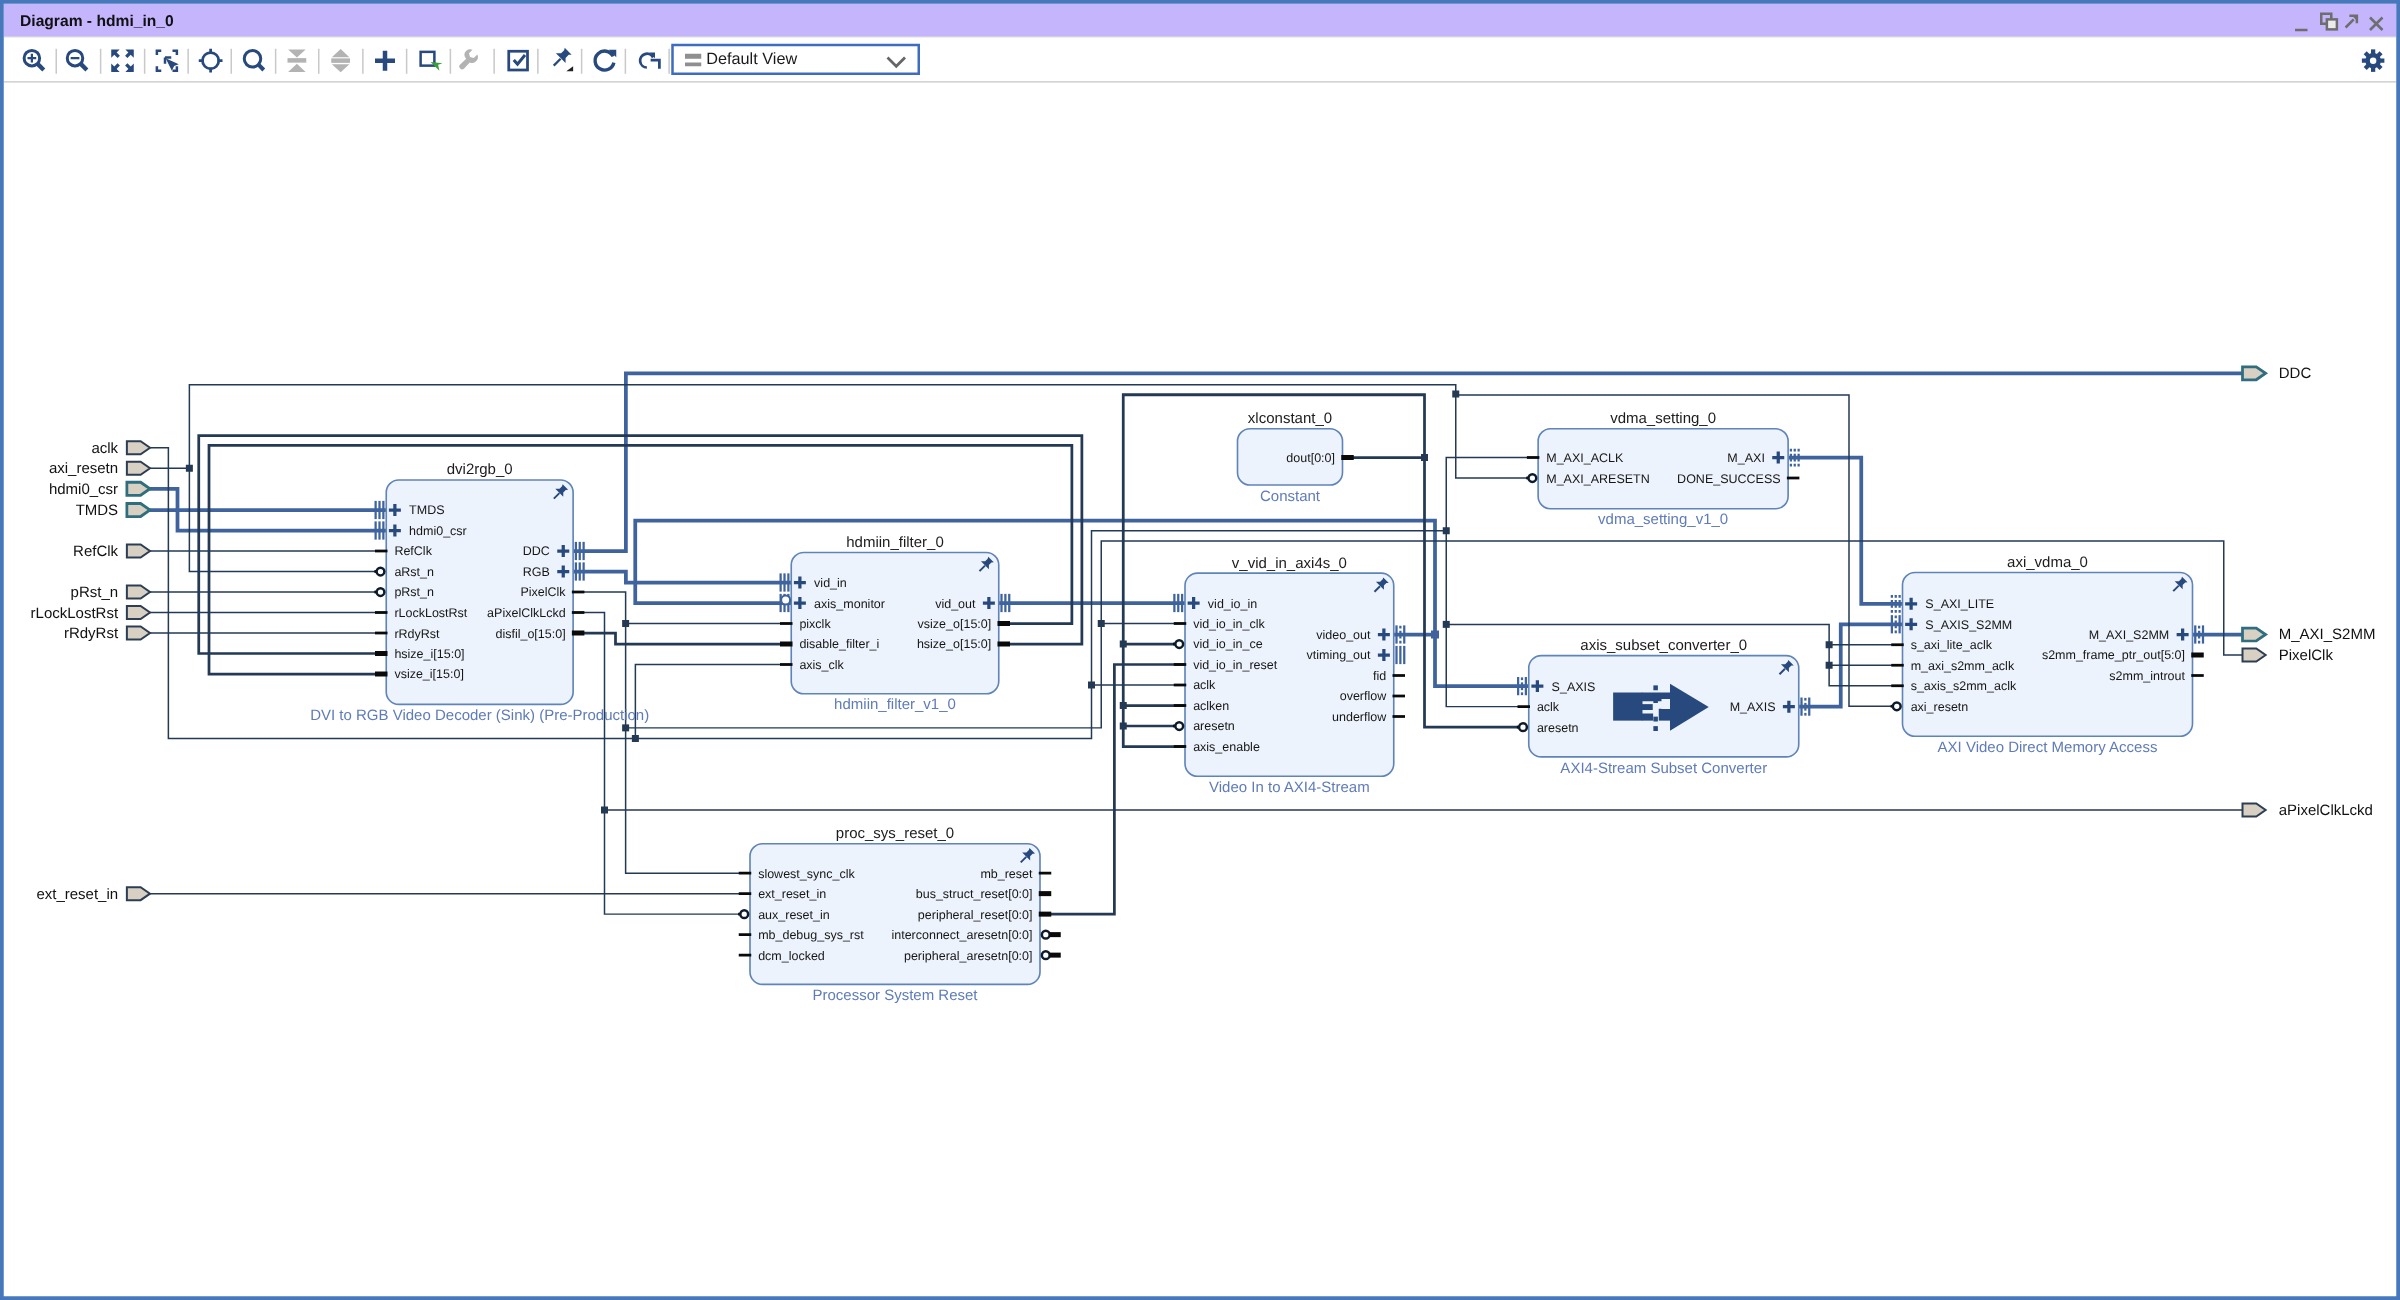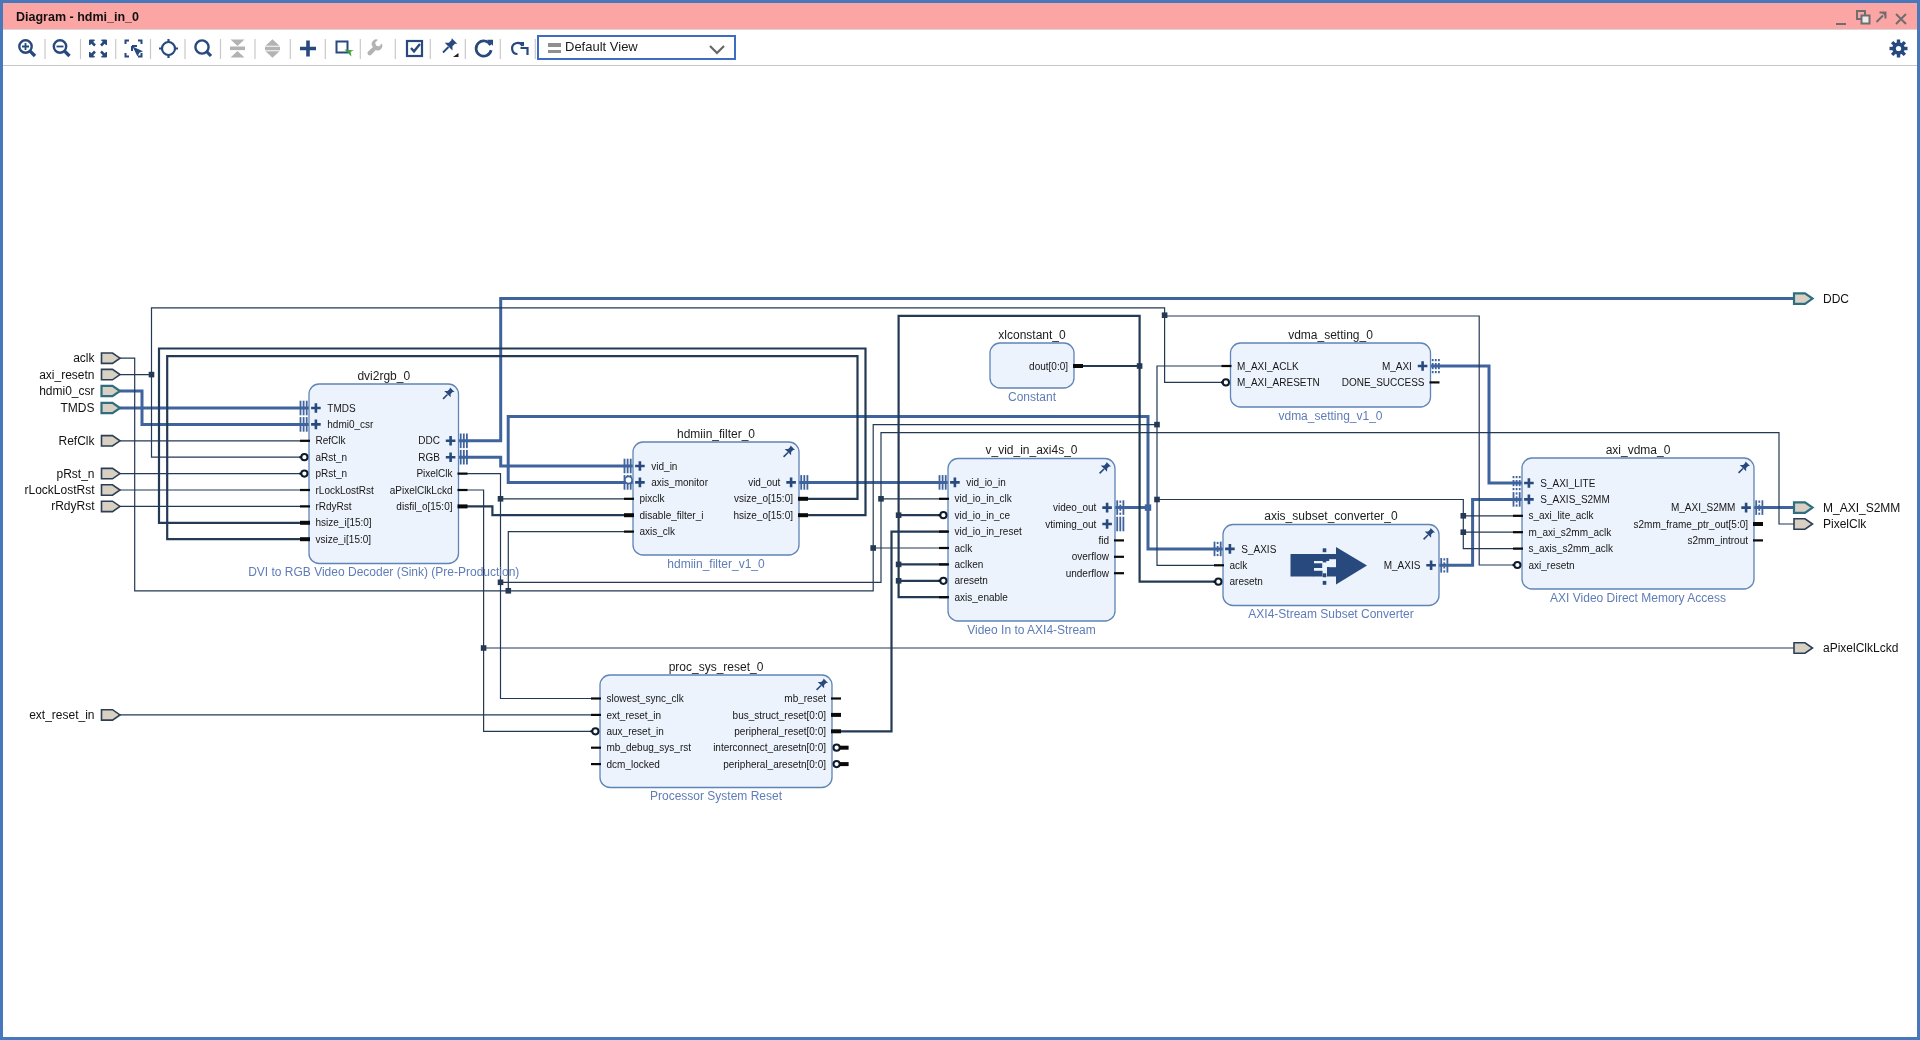--- a/index.html
+++ b/index.html
@@ -1,16 +1,16 @@
 <!DOCTYPE html>
 <html><head><meta charset="utf-8"><style>
 * { margin:0; padding:0; box-sizing:border-box; }
 body { position:relative; width:1920px; height:1040px; font-family:"Liberation Sans",sans-serif; background:#fff; overflow:hidden; }
 #frame { position:absolute; inset:0; border:3px solid #4878bc; pointer-events:none; z-index:50; }
-#tb { position:absolute; left:3px; right:3px; top:3px; height:27px; background:#fca5a5; border-bottom:1px solid #d8d8d8; }
+#tb { position:absolute; left:3px; right:3px; top:3px; height:27px; background:#c4b5fd; border-bottom:1px solid #d8d8d8; }
 #tb .t { position:absolute; left:13px; top:6.5px; font-size:12.5px; font-weight:bold; color:#111; }
 #bar { position:absolute; left:3px; right:3px; top:30px; height:36px; background:#fff; border-bottom:1px solid #c6c6c6; }
 #dd { position:absolute; left:534px; top:4.5px; width:199px; height:25px; border:2px solid #3d6cc0; background:#fff; }
 #dd .h1,#dd .h2 { position:absolute; left:9px; width:13px; height:3.5px; background:#8f8f8f; }
 #dd .h1 { top:6.5px; } #dd .h2 { top:13px; }
 #dd .x { position:absolute; left:26px; top:2.5px; font-size:13px; color:#1a1a1a;text-align:right; }
 #canvas { position:absolute; left:0; top:0; }
 svg text { font-family:"Liberation Sans",sans-serif; }
 .w  { stroke:#233954; stroke-width:1.2; fill:none; }
 .wb { stroke:#233954; stroke-width:2.2; fill:none; }

